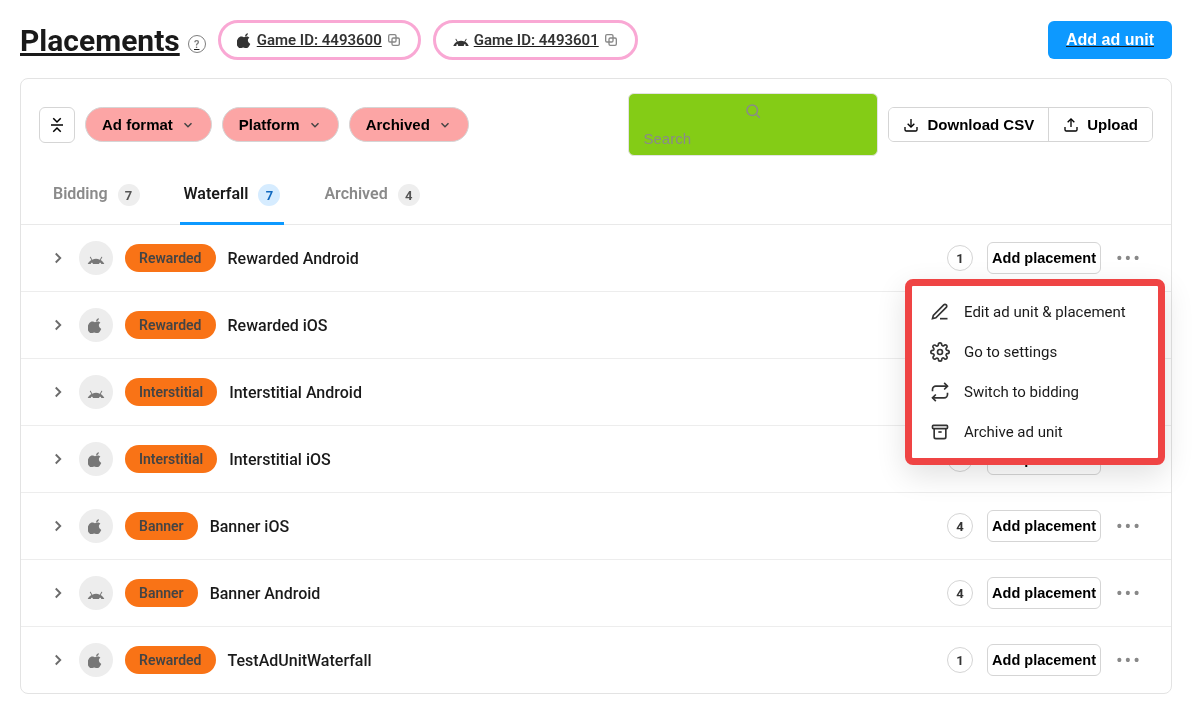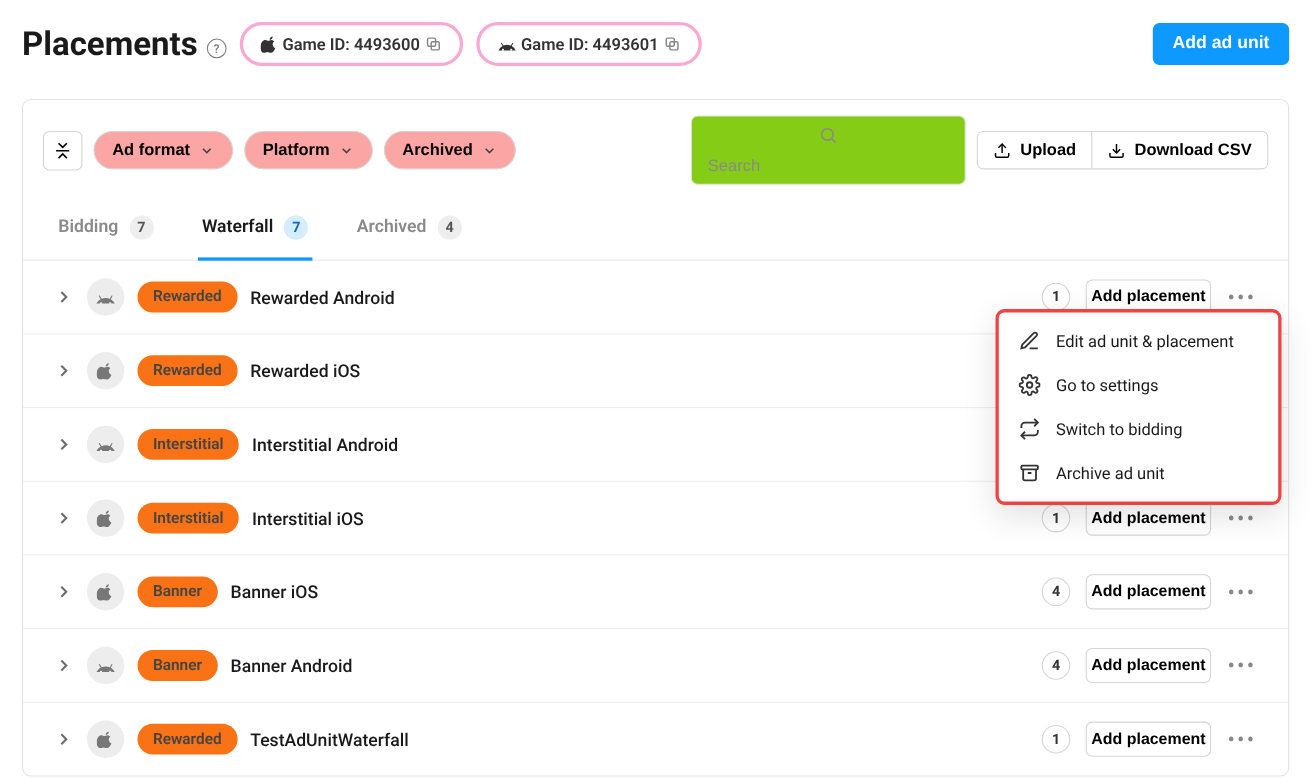--- a/index.html
+++ b/index.html
@@ -10,21 +10,22 @@
     padding: 20px;
     width: 1192px;
     font-size: 14px;
   }
 
   
   .header-row {
     display: flex;
     align-items: center;
     gap: 12px;
-    margin-bottom: 30px;
+    margin-bottom: 18px;
+    text-decoration: underline;
   }
   .page-title {
     font-size: 30px;
     font-weight: 700;
     display: flex;
     align-items: center;
     gap: 8px;
   }
   .help-icon {
     width: 18px; height: 18px;
@@ -257,24 +258,24 @@
     cursor: pointer;
     font-size: 20px;
     letter-spacing: 2px;
     flex-shrink: 0;
   }
 
   
   .popover {
     position: absolute;
     right: 6px;
-    top: 44px;
+    top: 54px;
     width: 260px;
     background: #fff;
-    border: 3px solid #ef4444;
+    border: 7px solid #ef4444;
     border-radius: 8px;
     box-shadow: 0 10px 30px rgba(0,0,0,0.12);
     padding: 6px 0;
     z-index: 10;
   }
   .popover-item {
     display: flex;
     align-items: center;
     gap: 14px;
     padding: 10px 18px;
@@ -360,32 +361,32 @@
           <circle cx="11" cy="11" r="7"></circle>
           <line x1="21" y1="21" x2="16.65" y2="16.65"></line>
         </svg>
       <input type="text" placeholder="Search" style="">
     </div>
 
     <div class="tool-group">
       <button>
         <svg width="16" height="16" viewBox="0 0 24 24" fill="none" stroke="currentColor" stroke-width="2">
             <path d="M21 15v4a2 2 0 01-2 2H5a2 2 0 01-2-2v-4"></path>
-            <polyline points="17 8 12 3 7 8"></polyline>
-            <line x1="12" y1="3" x2="12" y2="15"></line>
-          </svg>
-        <span>Upload</span>
+            <polyline points="7 10 12 15 17 10"></polyline>
+            <line x1="12" y1="15" x2="12" y2="3"></line>
+          </svg>
+        <span>Download CSV</span>
       </button>
       <button>
         <svg width="16" height="16" viewBox="0 0 24 24" fill="none" stroke="currentColor" stroke-width="2">
             <path d="M21 15v4a2 2 0 01-2 2H5a2 2 0 01-2-2v-4"></path>
-            <polyline points="7 10 12 15 17 10"></polyline>
-            <line x1="12" y1="15" x2="12" y2="3"></line>
-          </svg>
-        <span>Download CSV</span>
+            <polyline points="17 8 12 3 7 8"></polyline>
+            <line x1="12" y1="3" x2="12" y2="15"></line>
+          </svg>
+        <span>Upload</span>
       </button>
     </div>
   </div>
 
   <div class="tabs">
     <div class="tab">
       <span>Bidding</span>
       <span class="tab-badge">7</span>
     </div>
     <div class="tab active">

